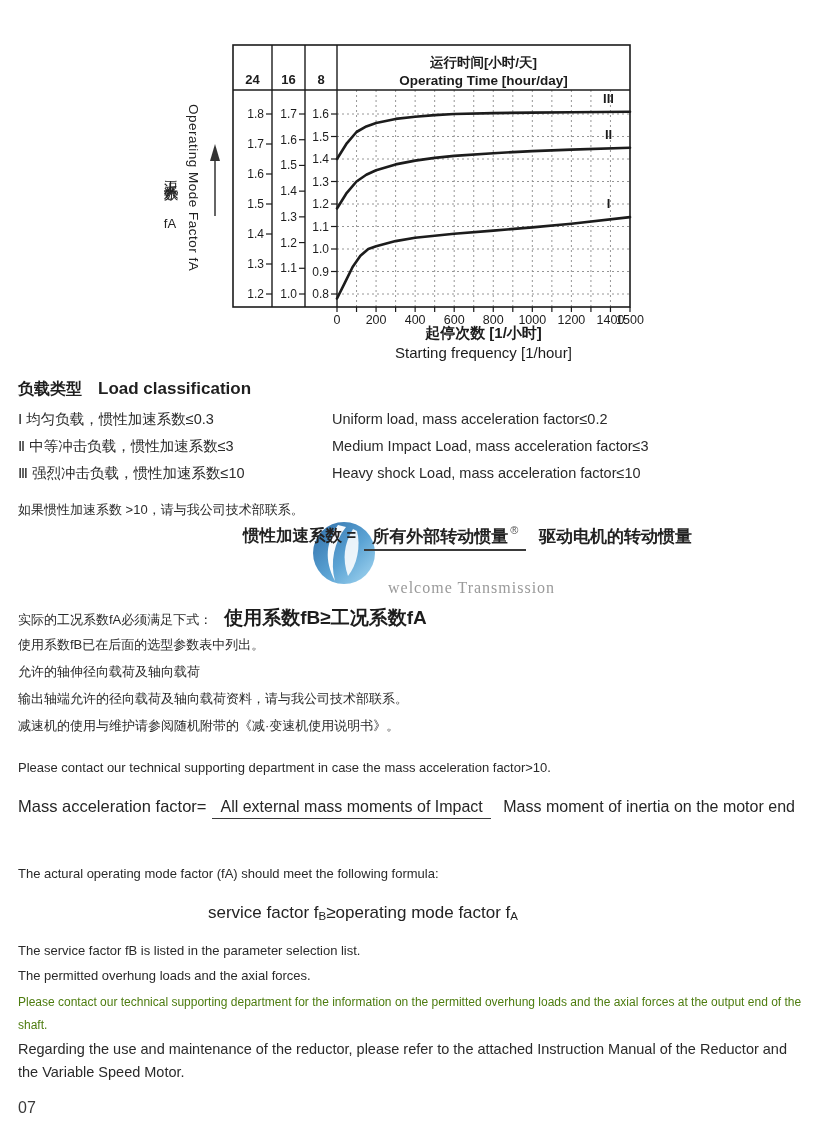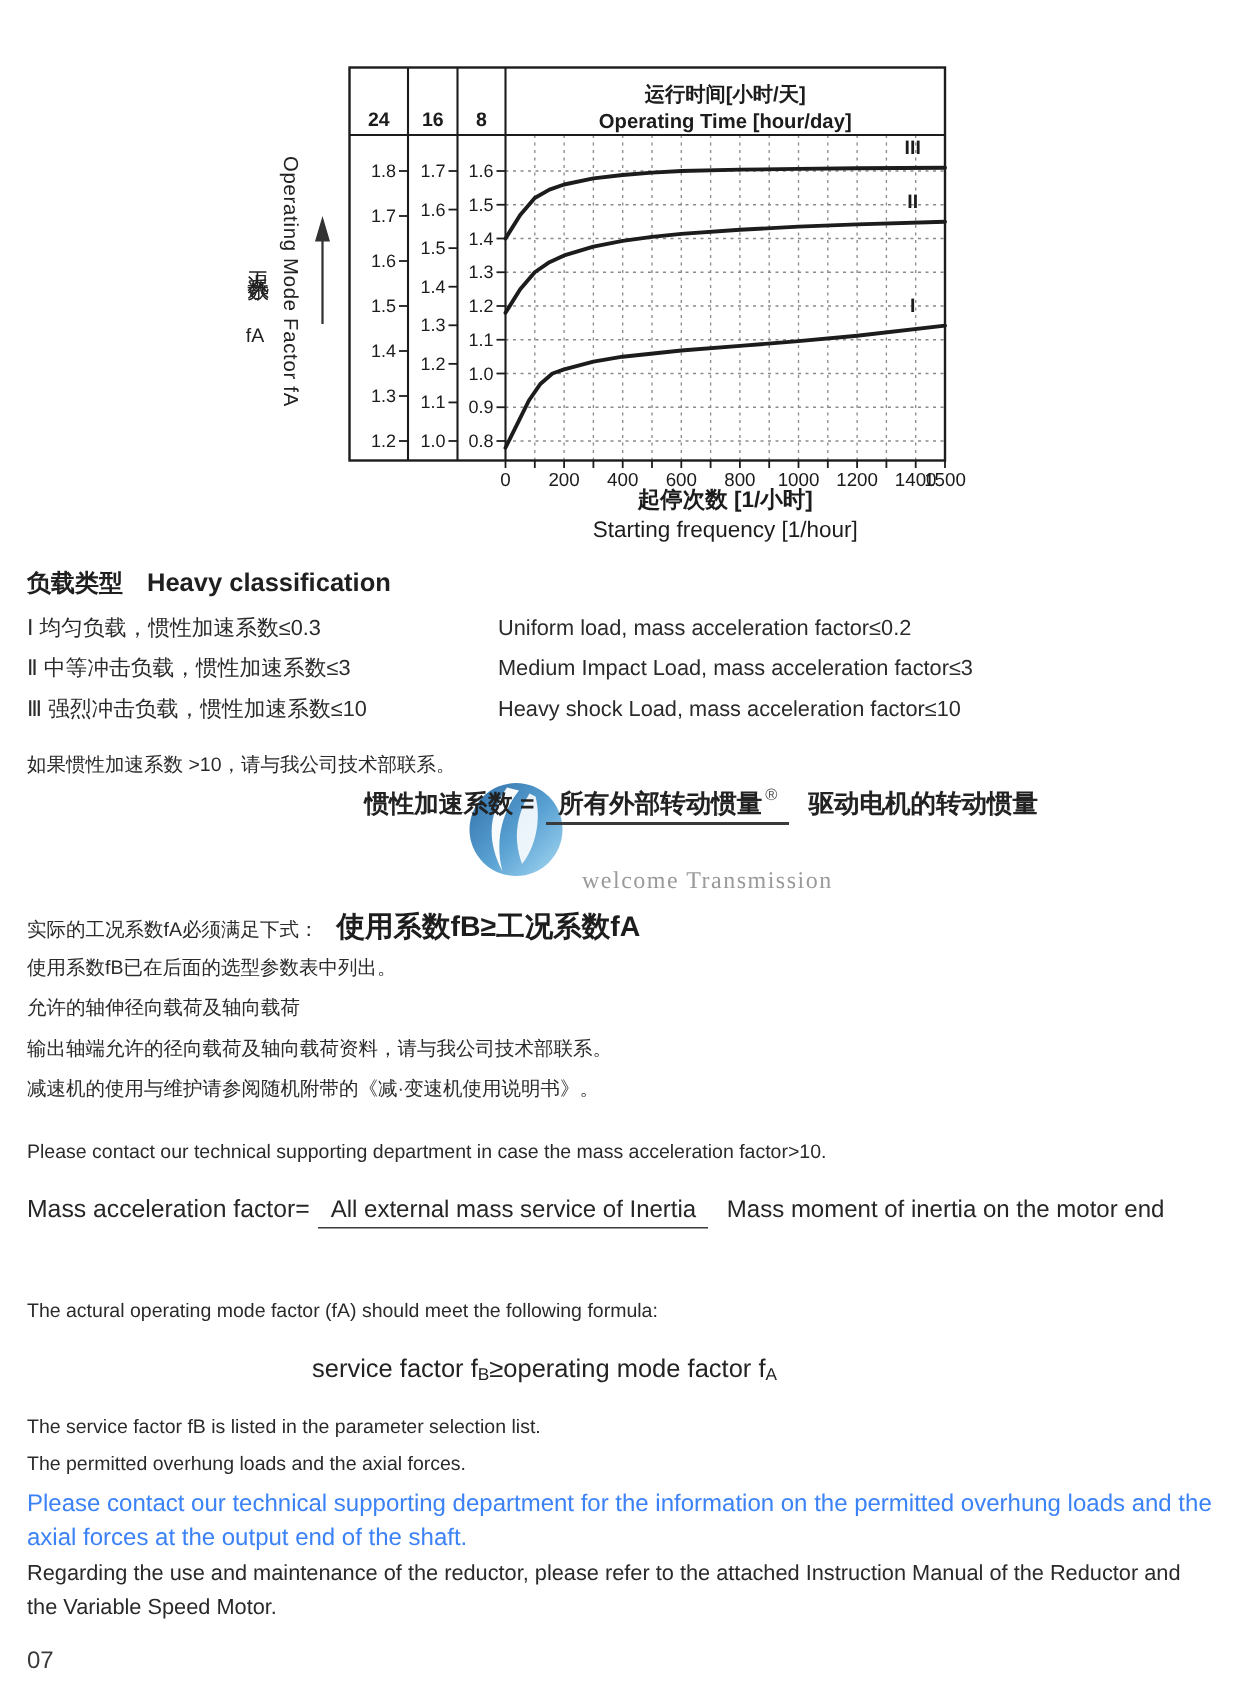--- a/index.html
+++ b/index.html
@@ -52,21 +52,21 @@
     font-size:16px;color:#9a9a9a;letter-spacing:1px;}
   .en-note{left:18px;top:760px;text-align:center;}
   .formula-en{left:18px;top:797px;display:flex;align-items:center;font-size:16px;color:#262626;}
   .formula-en .lhs{font-size:16.5px;margin-right:6px;}
   .formula-en .num{border-bottom:1.5px solid #3a3a3a;}
   .en-l1{left:18px;top:866px;}
   .formula-en2{left:0;top:903px;width:726px;text-align:center;font-size:17px;color:#232323;}
   .formula-en2 .ss{font-size:11.5px;vertical-align:-2px;}
   .en-l2{left:18px;top:943px;}
   .en-l3{left:18px;top:968px;}
-  .en-para{left:18px;top:991px;width:792px;font-size:16px;color:#3b82f6;line-height:23px;}
+  .en-para{left:18px;top:991px;width:792px;font-size:12px;color:#4d7c0f;line-height:23px;}
   .en-para2{left:18px;top:1038px;width:792px;font-size:14.5px;color:#2a2a2a;line-height:23px;}
   .page-num{left:18px;top:1099px;font-size:16px;color:#3a3a3a;}
 </style>
 </head>
 <body>
 
 <div class="page">
 
   <div class="abs chart-wrap">
     <svg id="chart-svg" width="480" height="335" viewBox="0 0 480 335">
@@ -187,21 +187,21 @@
         <line x1="55" y1="122" x2="55" y2="178" stroke="#333" stroke-width="1.5"></line>
         <polygon points="55,106 50,123 60,123" fill="#333"></polygon>
       </svg>
     <div class="abs ylabel-en">Operating Mode Factor fA</div>
     <div class="abs ylabel-zh">工况系数</div>
     <div class="abs ylabel-sub">fA</div>
   </div>
 
   <div class="abs heading">
     <span class="zh">负载类型</span>
-    <span class="en">Heavy classification</span>
+    <span class="en">Load classification</span>
   </div>
 
   <div class="abs load-rows">
     <div class="load-row">
       <span class="zh">Ⅰ 均匀负载，惯性加速系数≤0.3</span>
       <span class="en">Uniform load, mass acceleration factor≤0.2</span>
     </div>
     <div class="load-row">
       <span class="zh">Ⅱ 中等冲击负载，惯性加速系数≤3</span>
       <span class="en">Medium Impact Load, mass acceleration factor≤3</span>
@@ -244,21 +244,21 @@
   <div class="abs body-line zh-l2">使用系数fB已在后面的选型参数表中列出。</div>
   <div class="abs body-line zh-l3">允许的轴伸径向载荷及轴向载荷</div>
   <div class="abs body-line zh-l4">输出轴端允许的径向载荷及轴向载荷资料，请与我公司技术部联系。</div>
   <div class="abs body-line zh-l5">减速机的使用与维护请参阅随机附带的《减·变速机使用说明书》。</div>
 
   <div class="abs body-line en-note">Please contact our technical supporting department in case the mass acceleration factor&gt;10.</div>
 
   <div class="abs formula-en">
     <span class="lhs">Mass acceleration factor=</span>
     <span class="frac">
-      <span class="num">All external mass service of Inertia</span>
+      <span class="num">All external mass moments of Impact</span>
       <span class="den">Mass moment of inertia on the motor end</span>
     </span>
   </div>
 
   <div class="abs body-line en-l1">The actural operating mode factor (fA) should meet the following formula:</div>
 
   <div class="abs formula-en2"><span>service factor f</span><span class="ss">B</span><span>≥operating mode factor f</span><span class="ss">A</span></div>
 
   <div class="abs body-line en-l2">The service factor fB is listed in the parameter selection list.</div>
   <div class="abs body-line en-l3">The permitted overhung loads and the axial forces.</div>

